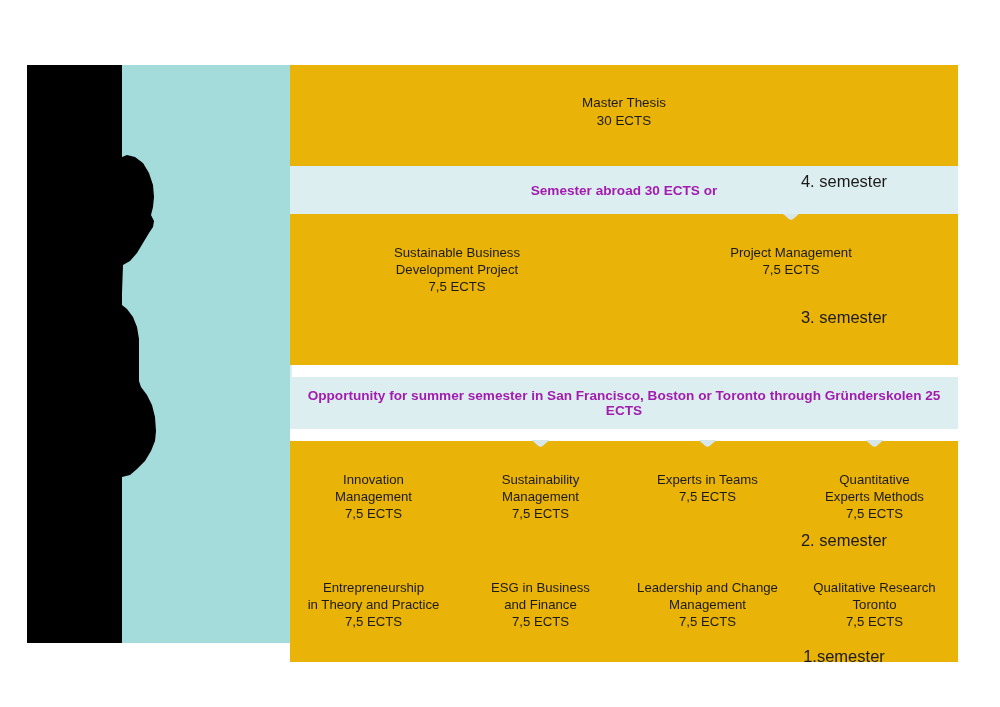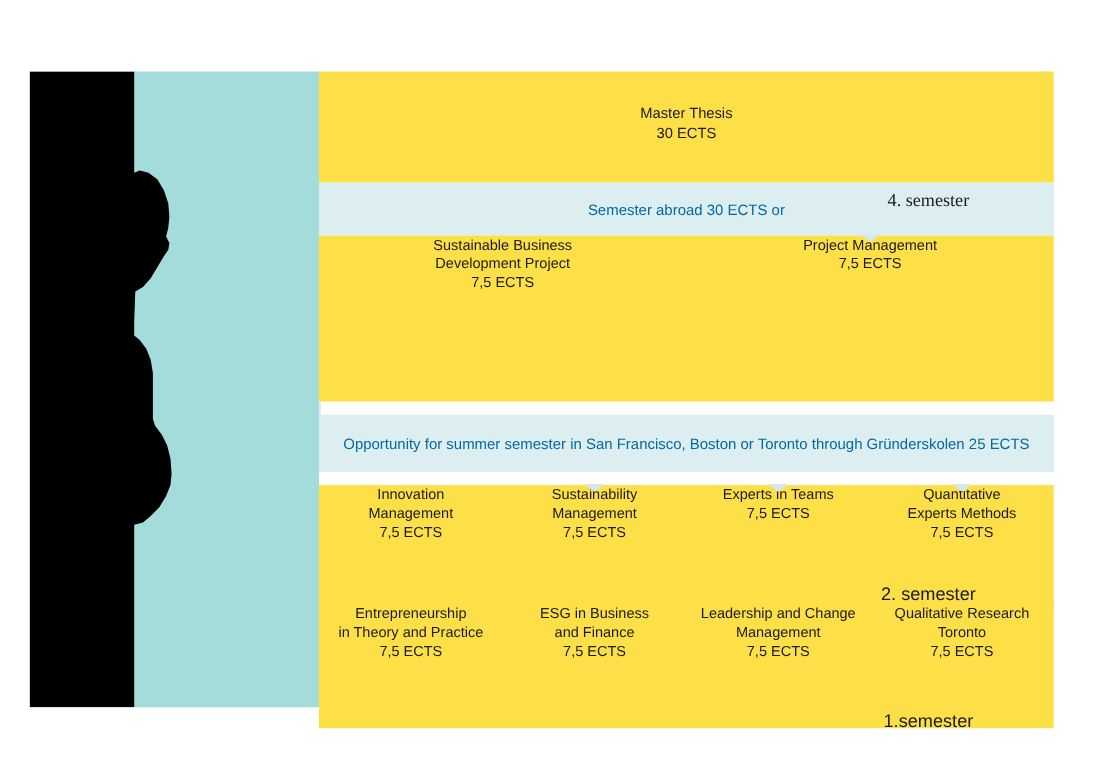--- a/index.html
+++ b/index.html
@@ -46,21 +46,21 @@
   .sem-label {
     position: absolute;
     right: 0;
     width: 228px;
     text-align: center;
     color: #1b1b1b;
     font-size: 16.5px;
     z-index: 5;
     pointer-events: none;
   }
-  .sem-label.s4 { top: 107px; font-family: Liberation Serif, serif; }
+  .sem-label.s4 { top: 107px; }
   .sem-label.s3 { top: 243px; }
   .sem-label.s2 { top: 466px; }
   .sem-label.s1 { top: 582px; }
 
   
   .content {
     position: absolute;
     left: 263px;
     top: 0;
     width: 668px;
@@ -68,21 +68,21 @@
     z-index: 1;
   }
 
   .band {
     position: absolute;
     left: 0;
     width: 668px;
     box-sizing: border-box;
   }
 
-  .green  { background: #fde047; }
+  .green  { background: #eab308; }
   .blue   { background: #ddeef0; }
 
   
   .row-thesis { top: 0; height: 101px; }
 
   
   .row-abroad { top: 101px; height: 48px; z-index: 3; }
 
   
   .row-sem3 { top: 149px; height: 151px; }
@@ -133,21 +133,21 @@
     display: flex;
     align-items: center;
     justify-content: center;
     text-align: center;
     font-size: 13.2px;
     line-height: 1.30;
     color: #1b1b1b;
     padding: 0 6px;
     box-sizing: border-box;
   }
-  .cell.pad-top { align-items: flex-start; }
+  .cell.pad-top { align-items: flex-start; padding-top: 30px; }
 
   
   .notch {
     position: absolute;
     top: -1px;
     left: 50%;
     transform: translateX(-50%);
     width: 18px;
     height: 7px;
     background: #d7e6e8;
@@ -157,22 +157,23 @@
   .banner-text {
     position: absolute;
     left: 0;
     top: 0;
     width: 100%;
     height: 100%;
     display: flex;
     align-items: center;
     justify-content: center;
     font-size: 13.6px;
-    color: #0369a1;
+    color: #a21caf;
     text-align: center;
+    font-weight: bold;
   }
   .banner-text.left-ish { justify-content: center; }
 
   .thesis-text {
     position: absolute;
     left: 0;
     top: 0;
     width: 100%;
     height: 100%;
     display: flex;
@@ -189,20 +190,23 @@
 </style>
 </head>
 <body>
 
 <div id="diagram">
 
   <div class="teal-col"></div>
 
   <div class="sem-label s4">
     <span>4. semester</span>
+  </div>
+  <div class="sem-label s3">
+    <span>3. semester</span>
   </div>
   <div class="sem-label s2">
     <span>2. semester</span>
   </div>
   <div class="sem-label s1">
     <span>1.semester</span>
   </div>
 
   <svg class="silhouette" viewBox="0 0 160 578" preserveAspectRatio="none">
     <path fill="#000000" d="

